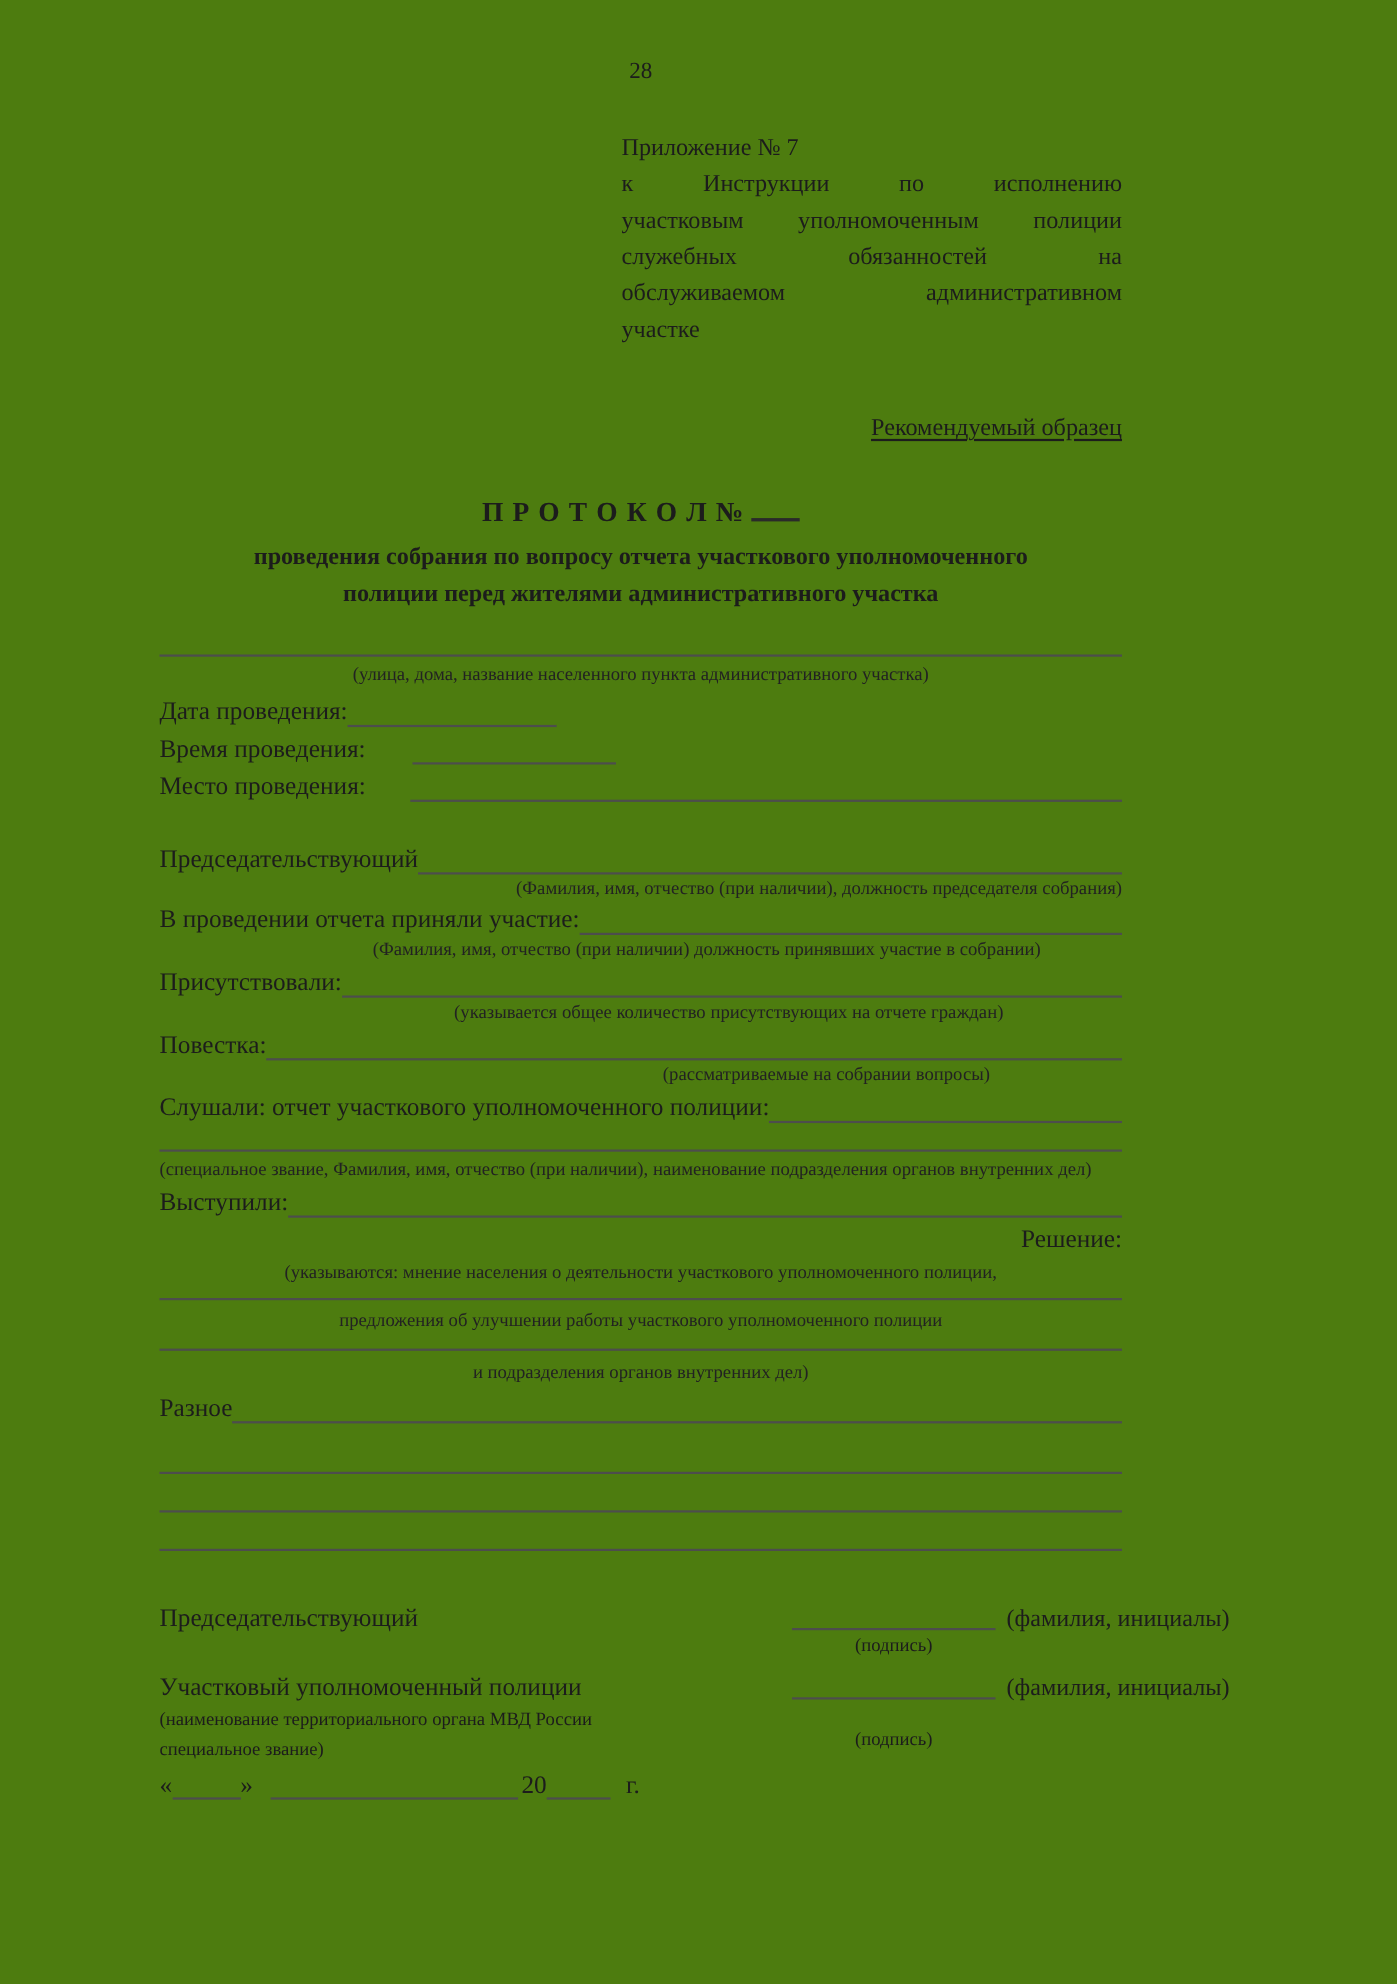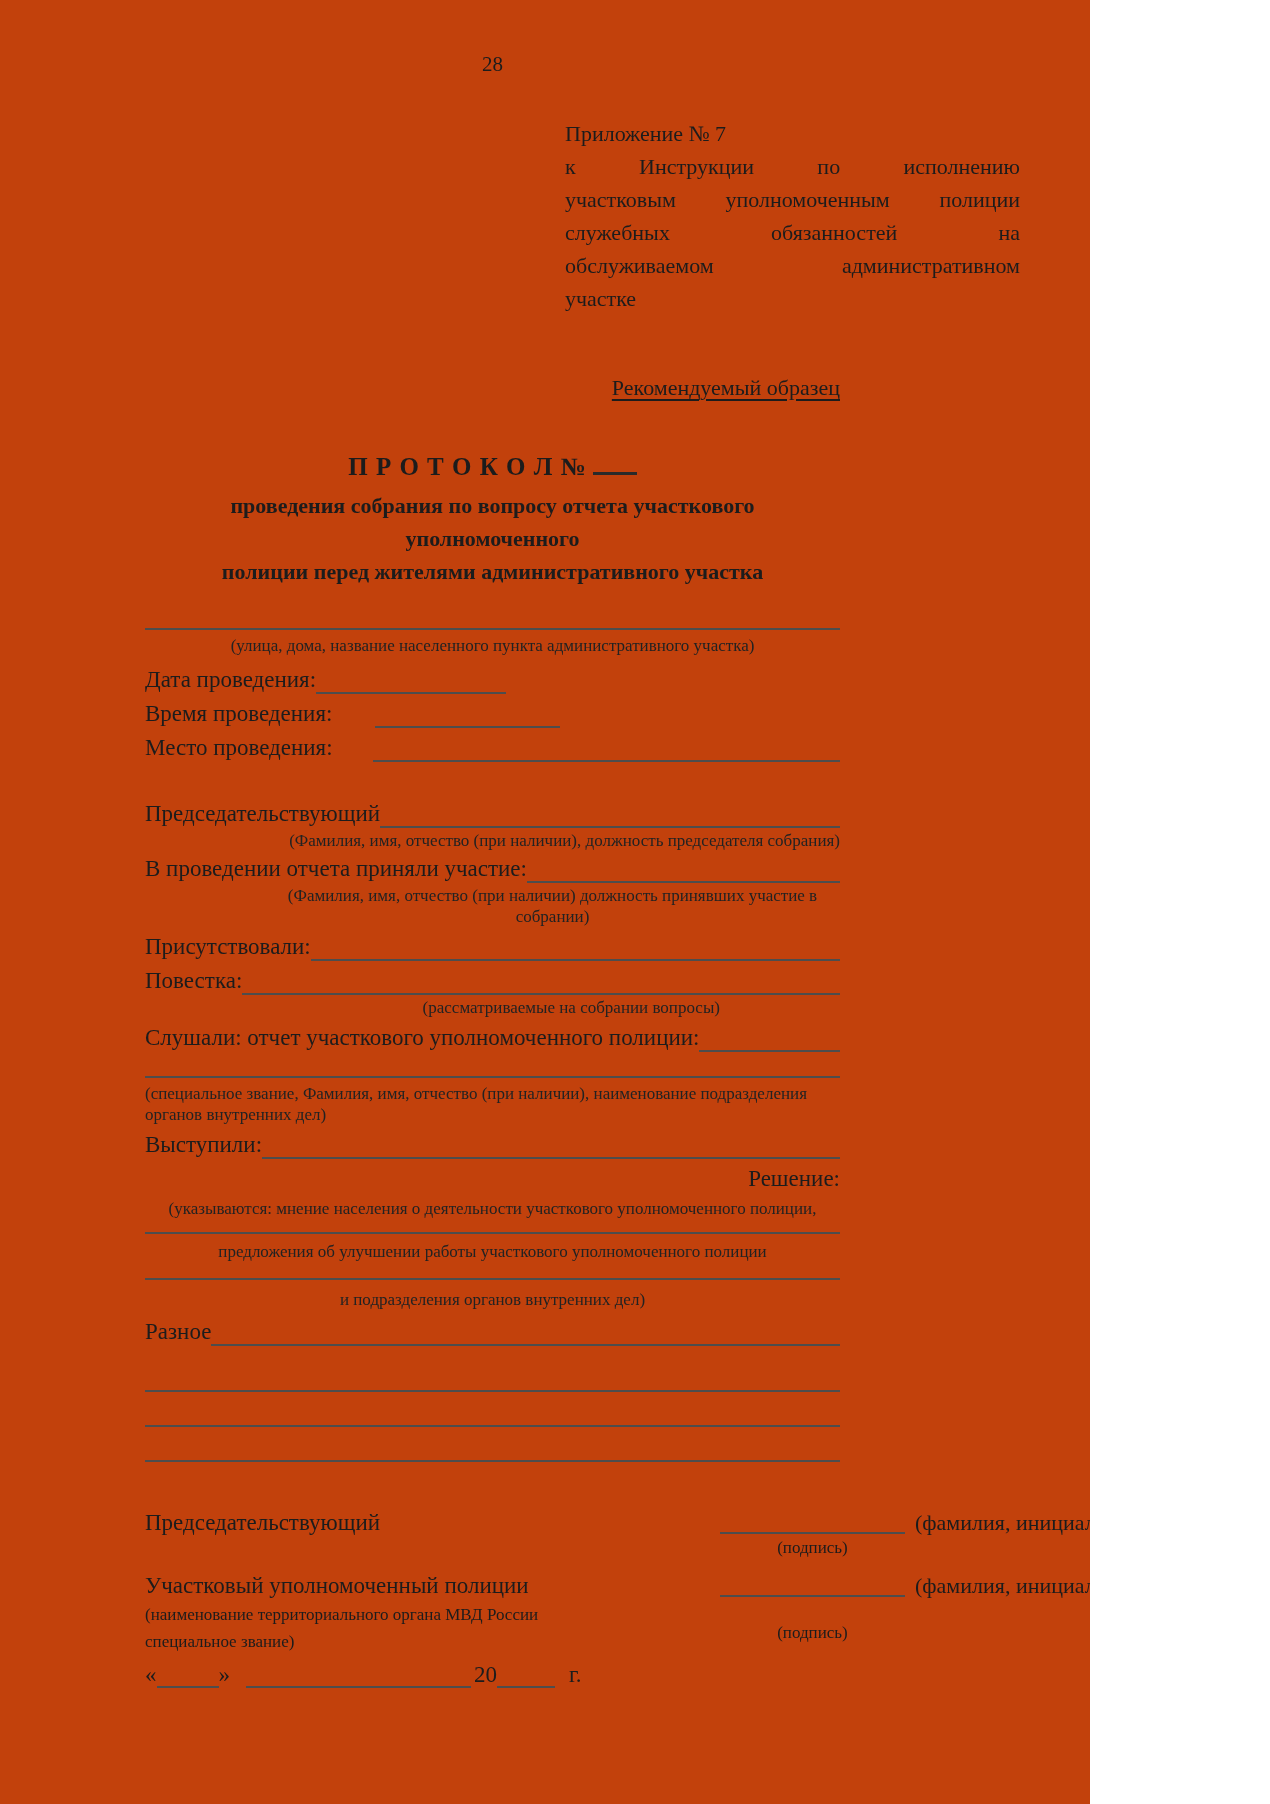--- a/index.html
+++ b/index.html
@@ -1,19 +1,19 @@
 <!DOCTYPE html>
 <html lang="ru"><head>
 <meta charset="utf-8">
 <style>
   * { margin:0; padding:0; box-sizing:border-box; }
   html,body { background:#ffffff; }
   .page {
-    width:1090px; height:1804px;
-    background:#c2410c;
+    width:1270px; height:1804px;
+    background:#4d7c0f;
     color:#1c1c1c;
     font-family:"Liberation Serif","DejaVu Serif",serif;
     padding:52px 250px 0 145px;
     position:relative;
     overflow:hidden;
   }
   .page-number { text-align:center; font-size:21px; }
 
   
   .appendix { margin-left:420px; margin-top:40px; width:455px; font-size:22px; line-height:33px; }
@@ -112,20 +112,21 @@
   <div class="frow" style="margin-top:3px;">
     <span class="flabel">В проведении отчета приняли участие:</span>
     <span class="uline"></span>
   </div>
   <div class="caption cap-center" style="margin-top:2px; padding-left:120px;">(Фамилия, имя, отчество (при наличии) должность принявших участие в собрании)</div>
 
   <div class="frow" style="margin-top:5px;">
     <span class="flabel">Присутствовали:</span>
     <span class="uline"></span>
   </div>
+  <div class="caption cap-center" style="margin-top:2px; padding-left:160px;">(указывается общее количество присутствующих на отчете граждан)</div>
 
   <div class="frow" style="margin-top:5px;justify-content:center;">
     <span class="flabel">Повестка:</span>
     <span class="uline"></span>
   </div>
   <div class="caption cap-right" style="margin-top:2px; padding-right:120px;">(рассматриваемые на собрании вопросы)</div>
 
   <div class="frow" style="margin-top:5px;">
     <span class="flabel">Слушали: отчет участкового уполномоченного полиции:</span>
     <span class="uline"></span>

